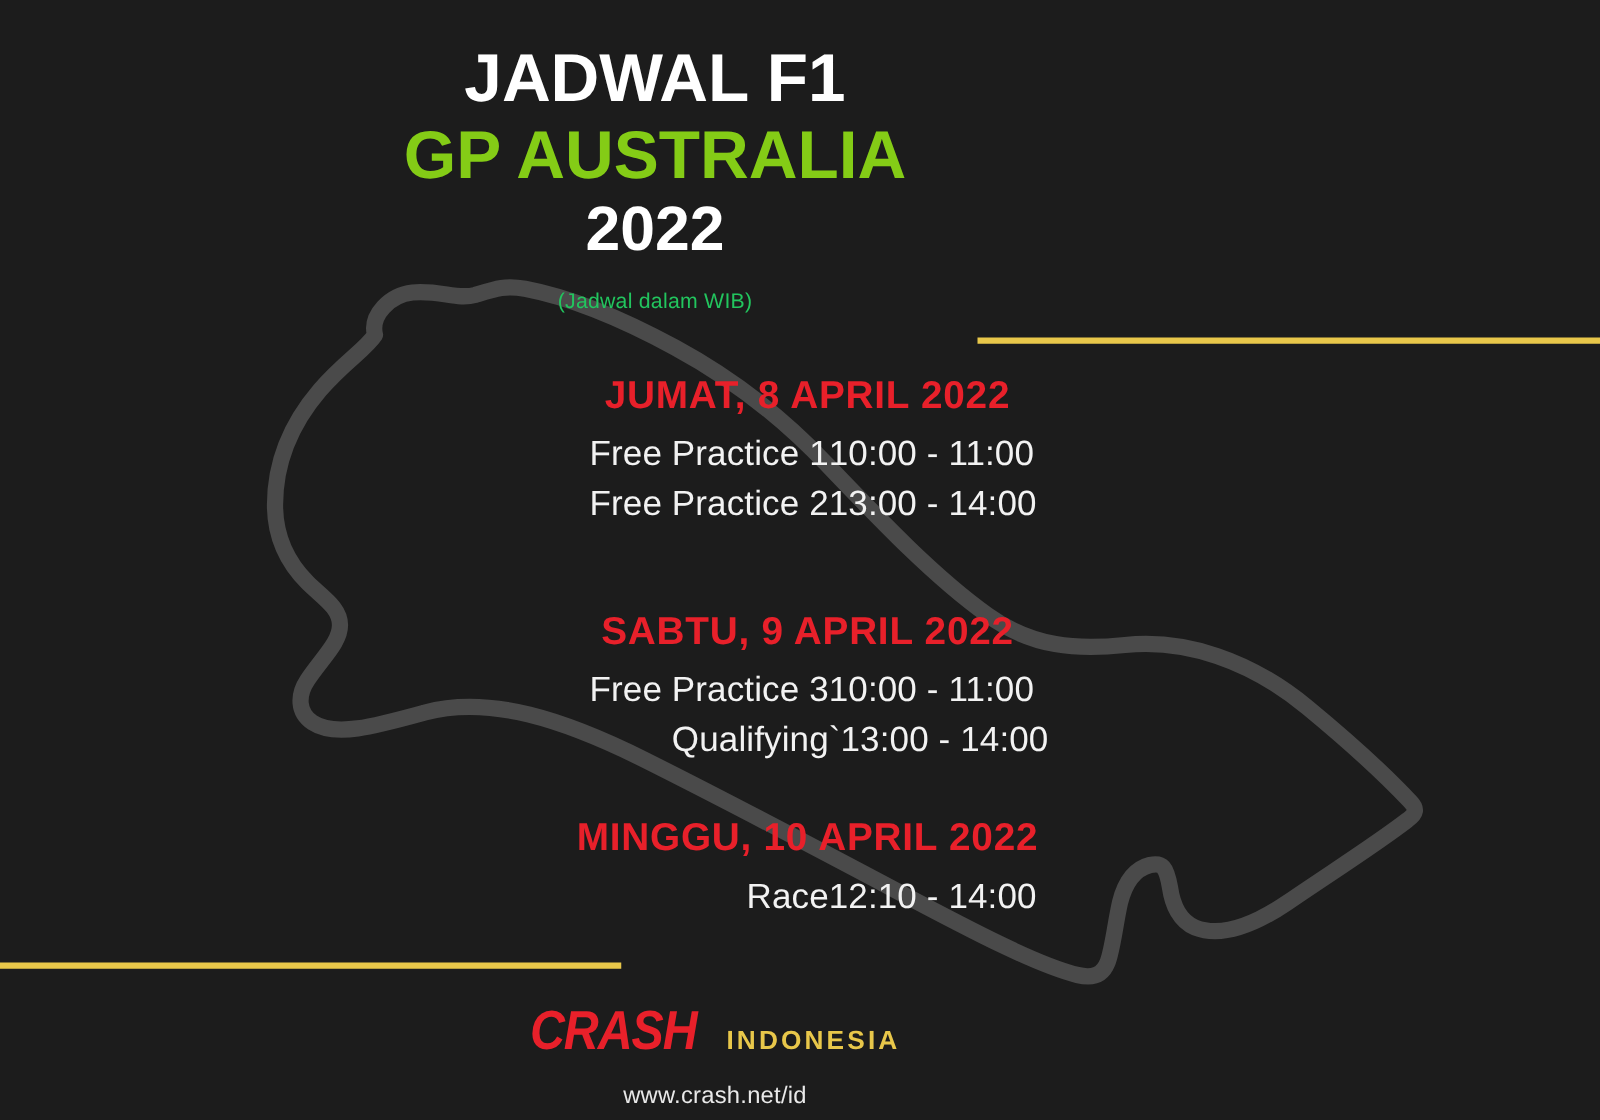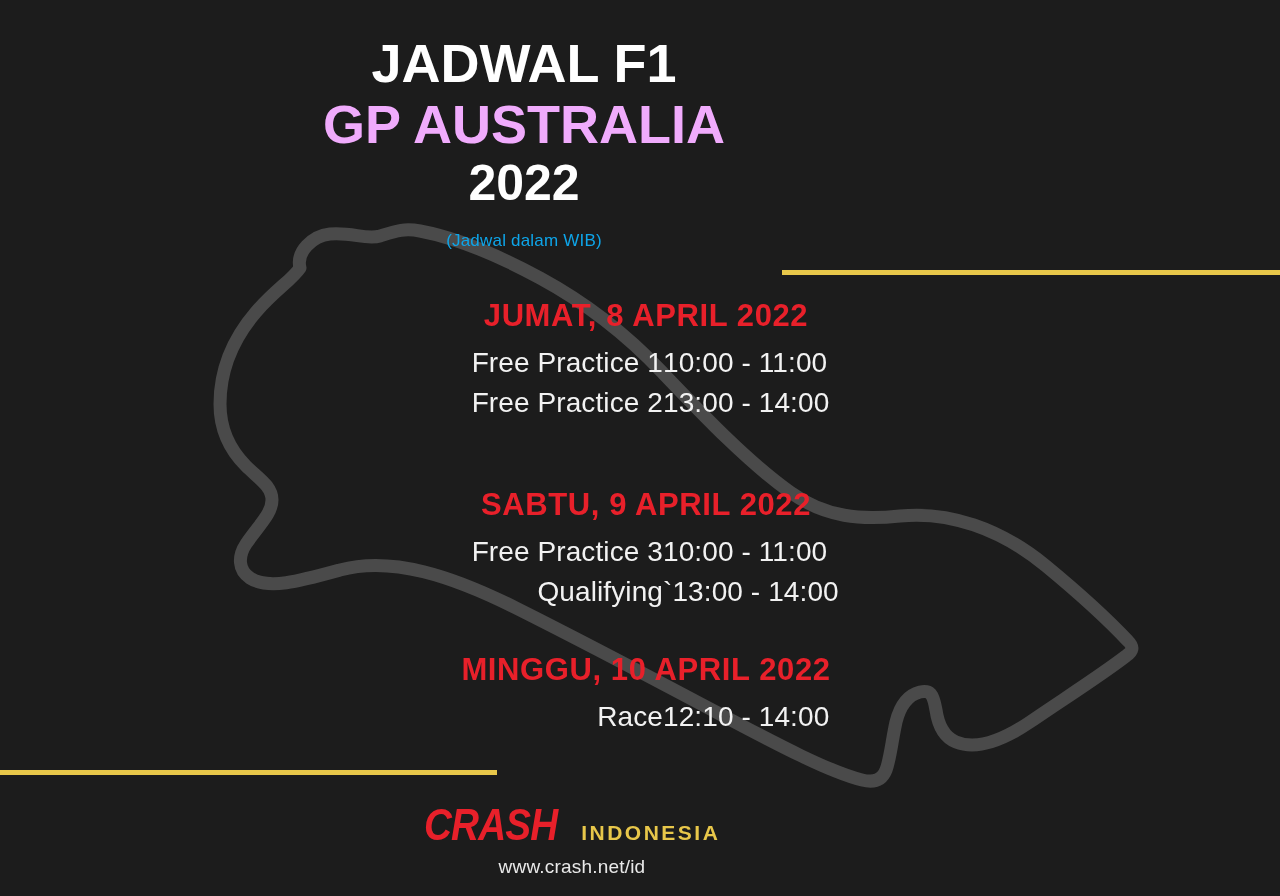--- a/index.html
+++ b/index.html
@@ -57,34 +57,34 @@
     line-height:1.02;
     font-stretch:condensed;
   }
   #title-main {
     font-size:54px;
     color:#ffffff;
     letter-spacing:0px;
   }
   #title-gp {
     font-size:54px;
-    color:#f0abfc;
+    color:#84cc16;
     letter-spacing:0px;
     margin-top:6px;
   }
   #title-year {
     font-size:50px;
     color:#ffffff;
     letter-spacing:0px;
     margin-top:6px;
   }
   #title-note {
     margin-top:22px;
     font-size:17px;
-    color:#0ea5e9;
+    color:#22c55e;
     font-weight:normal;
     letter-spacing:0.2px;
   }
 
   
   #schedule {
     position:absolute;
     left:0; top:300px;
     width:1280px;
   }
@@ -156,21 +156,21 @@
     transform:scaleX(0.88);
     transform-origin:left bottom;
   }
   #logo-indonesia {
     font-size:21px;
     font-weight:bold;
     color:#e8c74a;
     letter-spacing:2.5px;
   }
   #footer-url {
-    margin-top:6px;
+    margin-top:16px;
     font-size:19px;
     color:#e9e9e9;
     font-weight:normal;
     letter-spacing:0.2px;
   }
 </style>
 </head>
 <body>
 
 <div id="poster">

